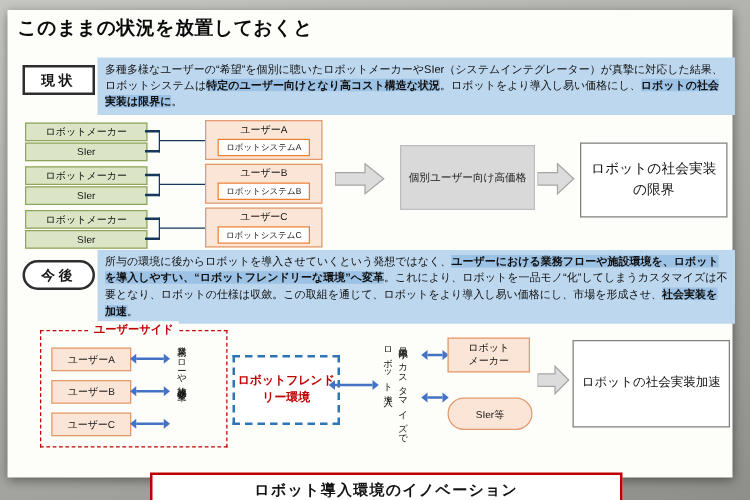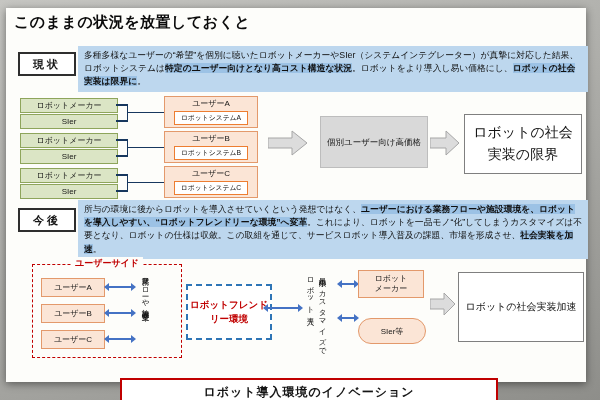--- a/index.html
+++ b/index.html
@@ -37,21 +37,21 @@
   .usys{
     position:absolute;left:9px;right:9px;top:14px;height:12px;border:1px solid #ed7d31;
     background:#fff;font-size:6.8px;display:flex;align-items:center;justify-content:center;white-space:nowrap;
   }
   .graybox{
     background:#d9d9d9;border:1px solid #bdbdbd;display:flex;flex-direction:row;
     align-items:center;justify-content:center;font-size:8.5px;line-height:1.65;
   }
   .resultbox{
     background:#fff;border:1.5px solid #7f7f7f;display:flex;align-items:center;justify-content:center;
-    text-align:center;font-size:14px;line-height:1.55;padding:3px;
+    text-align:center;font-size:11px;line-height:1.55;padding:3px;
   }
   .dashed-red{border:1.5px dashed #c00000;background:transparent;}
   .userside-label{
     position:absolute;top:-8px;left:50%;transform:translateX(-50%);
     background:#fdfdfa;color:#c00000;font-weight:bold;font-size:9px;padding:0 4px;white-space:nowrap;
   }
   .ubox2{
     width:62px;height:17px;background:#fbe5d6;border:1px solid #e3996b;
     font-size:8px;display:flex;align-items:center;justify-content:center;white-space:nowrap;
   }
@@ -129,22 +129,22 @@
   </div>
 
   <div class="abs" style="left:424px;top:122px;">
     <svg width="30" height="26" viewBox="0 0 30 26">
         <polygon points="0,8 16,8 16,1 29,13 16,25 16,18 0,18" fill="#dcdcdc" stroke="#a6a6a6" stroke-width="1"></polygon>
       </svg>
   </div>
 
   <div class="abs resultbox" style="left:458px;top:106px;width:110px;height:52px;">ロボットの社会実装の限界</div>
 
-  <div class="abs stage-label" style="left:12px;top:200px;">今後</div>
-  <div class="abs desc" style="left:72px;top:192px;width:498px;"><span>所与の環境に後からロボットを導入させていくという発想ではなく、</span><span class="hl">ユーザーにおける業務フローや施設環境を、ロボットを導入しやすい、“ロボットフレンドリーな環境”へ変革</span><span>。これにより、ロボットを一品モノ“化”してしまうカスタマイズは不要となり、ロボットの仕様は収斂。この取組を通じて、サービスロボット導入普及の課題、市場を形成させ、</span><span class="hl">社会実装を加速</span><span>。</span></div>
+  <div class="abs stage-label" style="left:12px;top:200px;border-radius:12px;">今後</div>
+  <div class="abs desc" style="left:72px;top:192px;width:498px;"><span>所与の環境に後からロボットを導入させていくという発想ではなく、</span><span class="hl">ユーザーにおける業務フローや施設環境を、ロボットを導入しやすい、“ロボットフレンドリーな環境”へ変革</span><span>。これにより、ロボットを一品モノ“化”してしまうカスタマイズは不要となり、ロボットの仕様は収斂。この取組を通じて、ロボットをより導入し易い価格にし、市場を形成させ、</span><span class="hl">社会実装を加速</span><span>。</span></div>
 
   <div class="abs dashed-red" style="left:26px;top:256px;width:148px;height:92px;">
     <div class="userside-label">ユーザーサイド</div>
     <div class="abs ubox2" style="left:8px;top:13px;">ユーザーA</div>
     <div class="abs ubox2" style="left:8px;top:39px;">ユーザーB</div>
     <div class="abs ubox2" style="left:8px;top:65px;">ユーザーC</div>
     <div class="dbl" style="left:76px;top:20.5px;width:22px;"></div>
     <div class="dbl" style="left:76px;top:46.5px;width:22px;"></div>
     <div class="dbl" style="left:76px;top:72.5px;width:22px;"></div>
     <div class="abs vnote" style="left:106px;top:6px;height:80px;">業務フローや施設改修変革</div>

